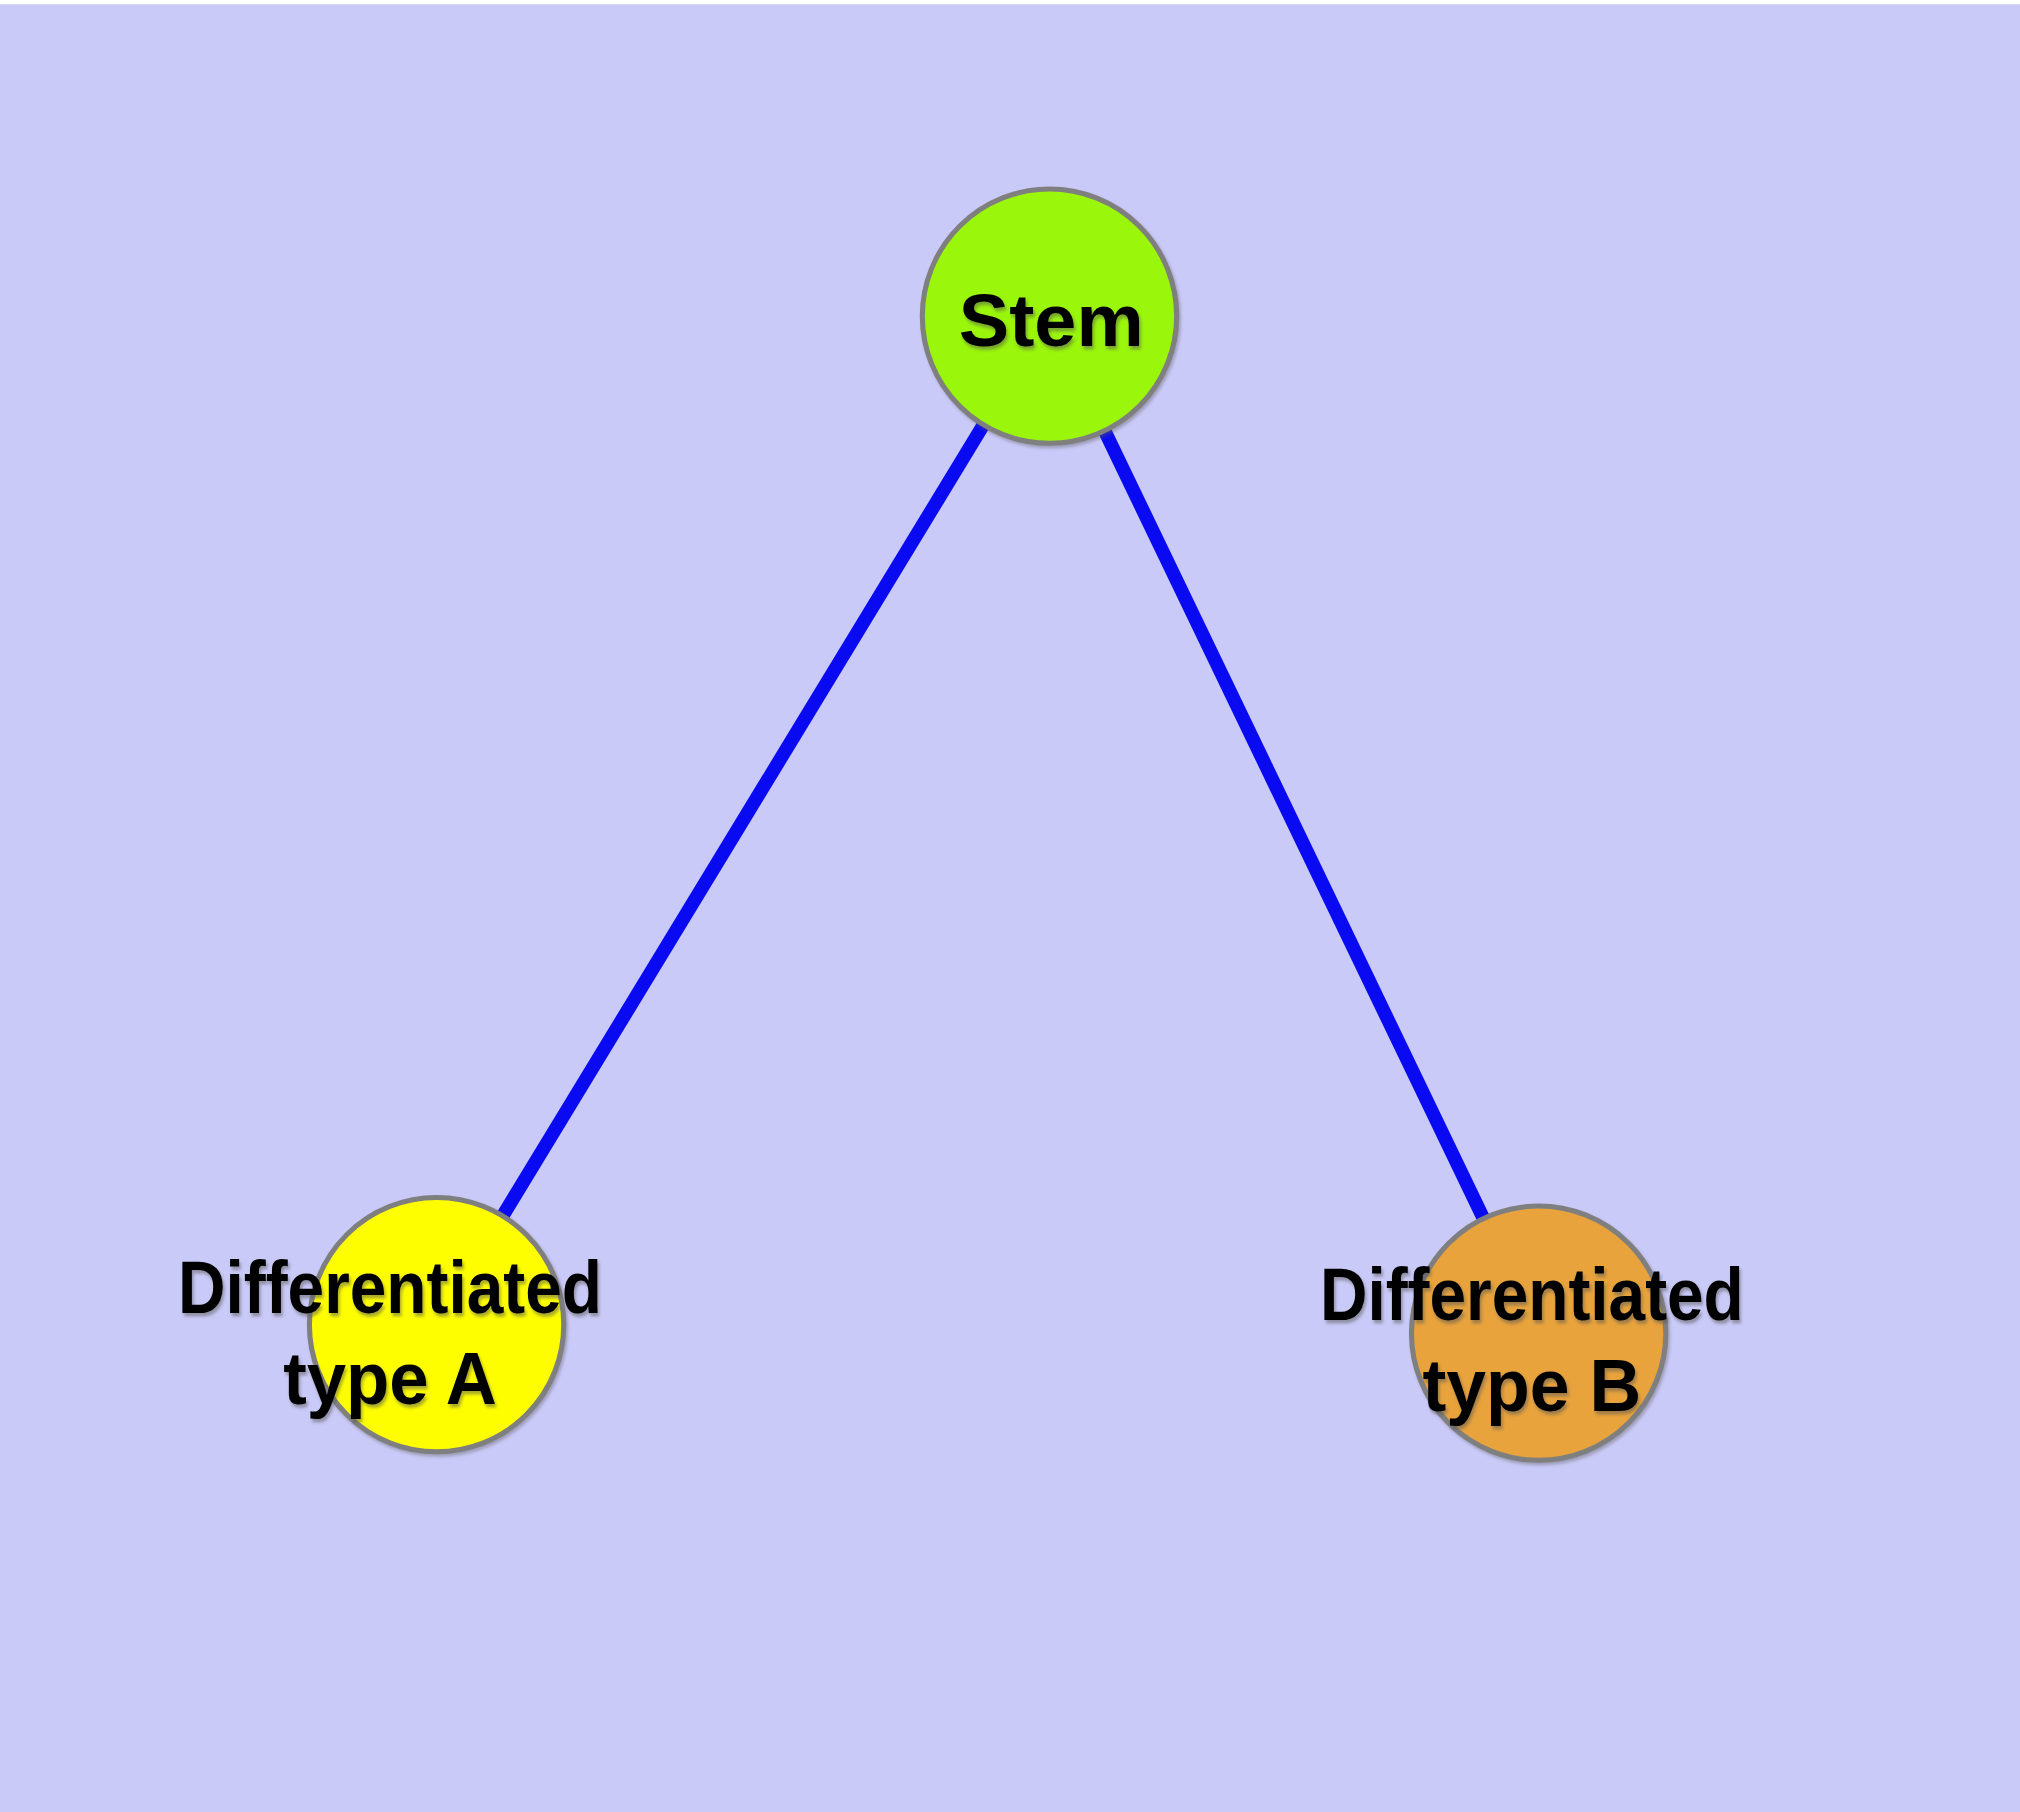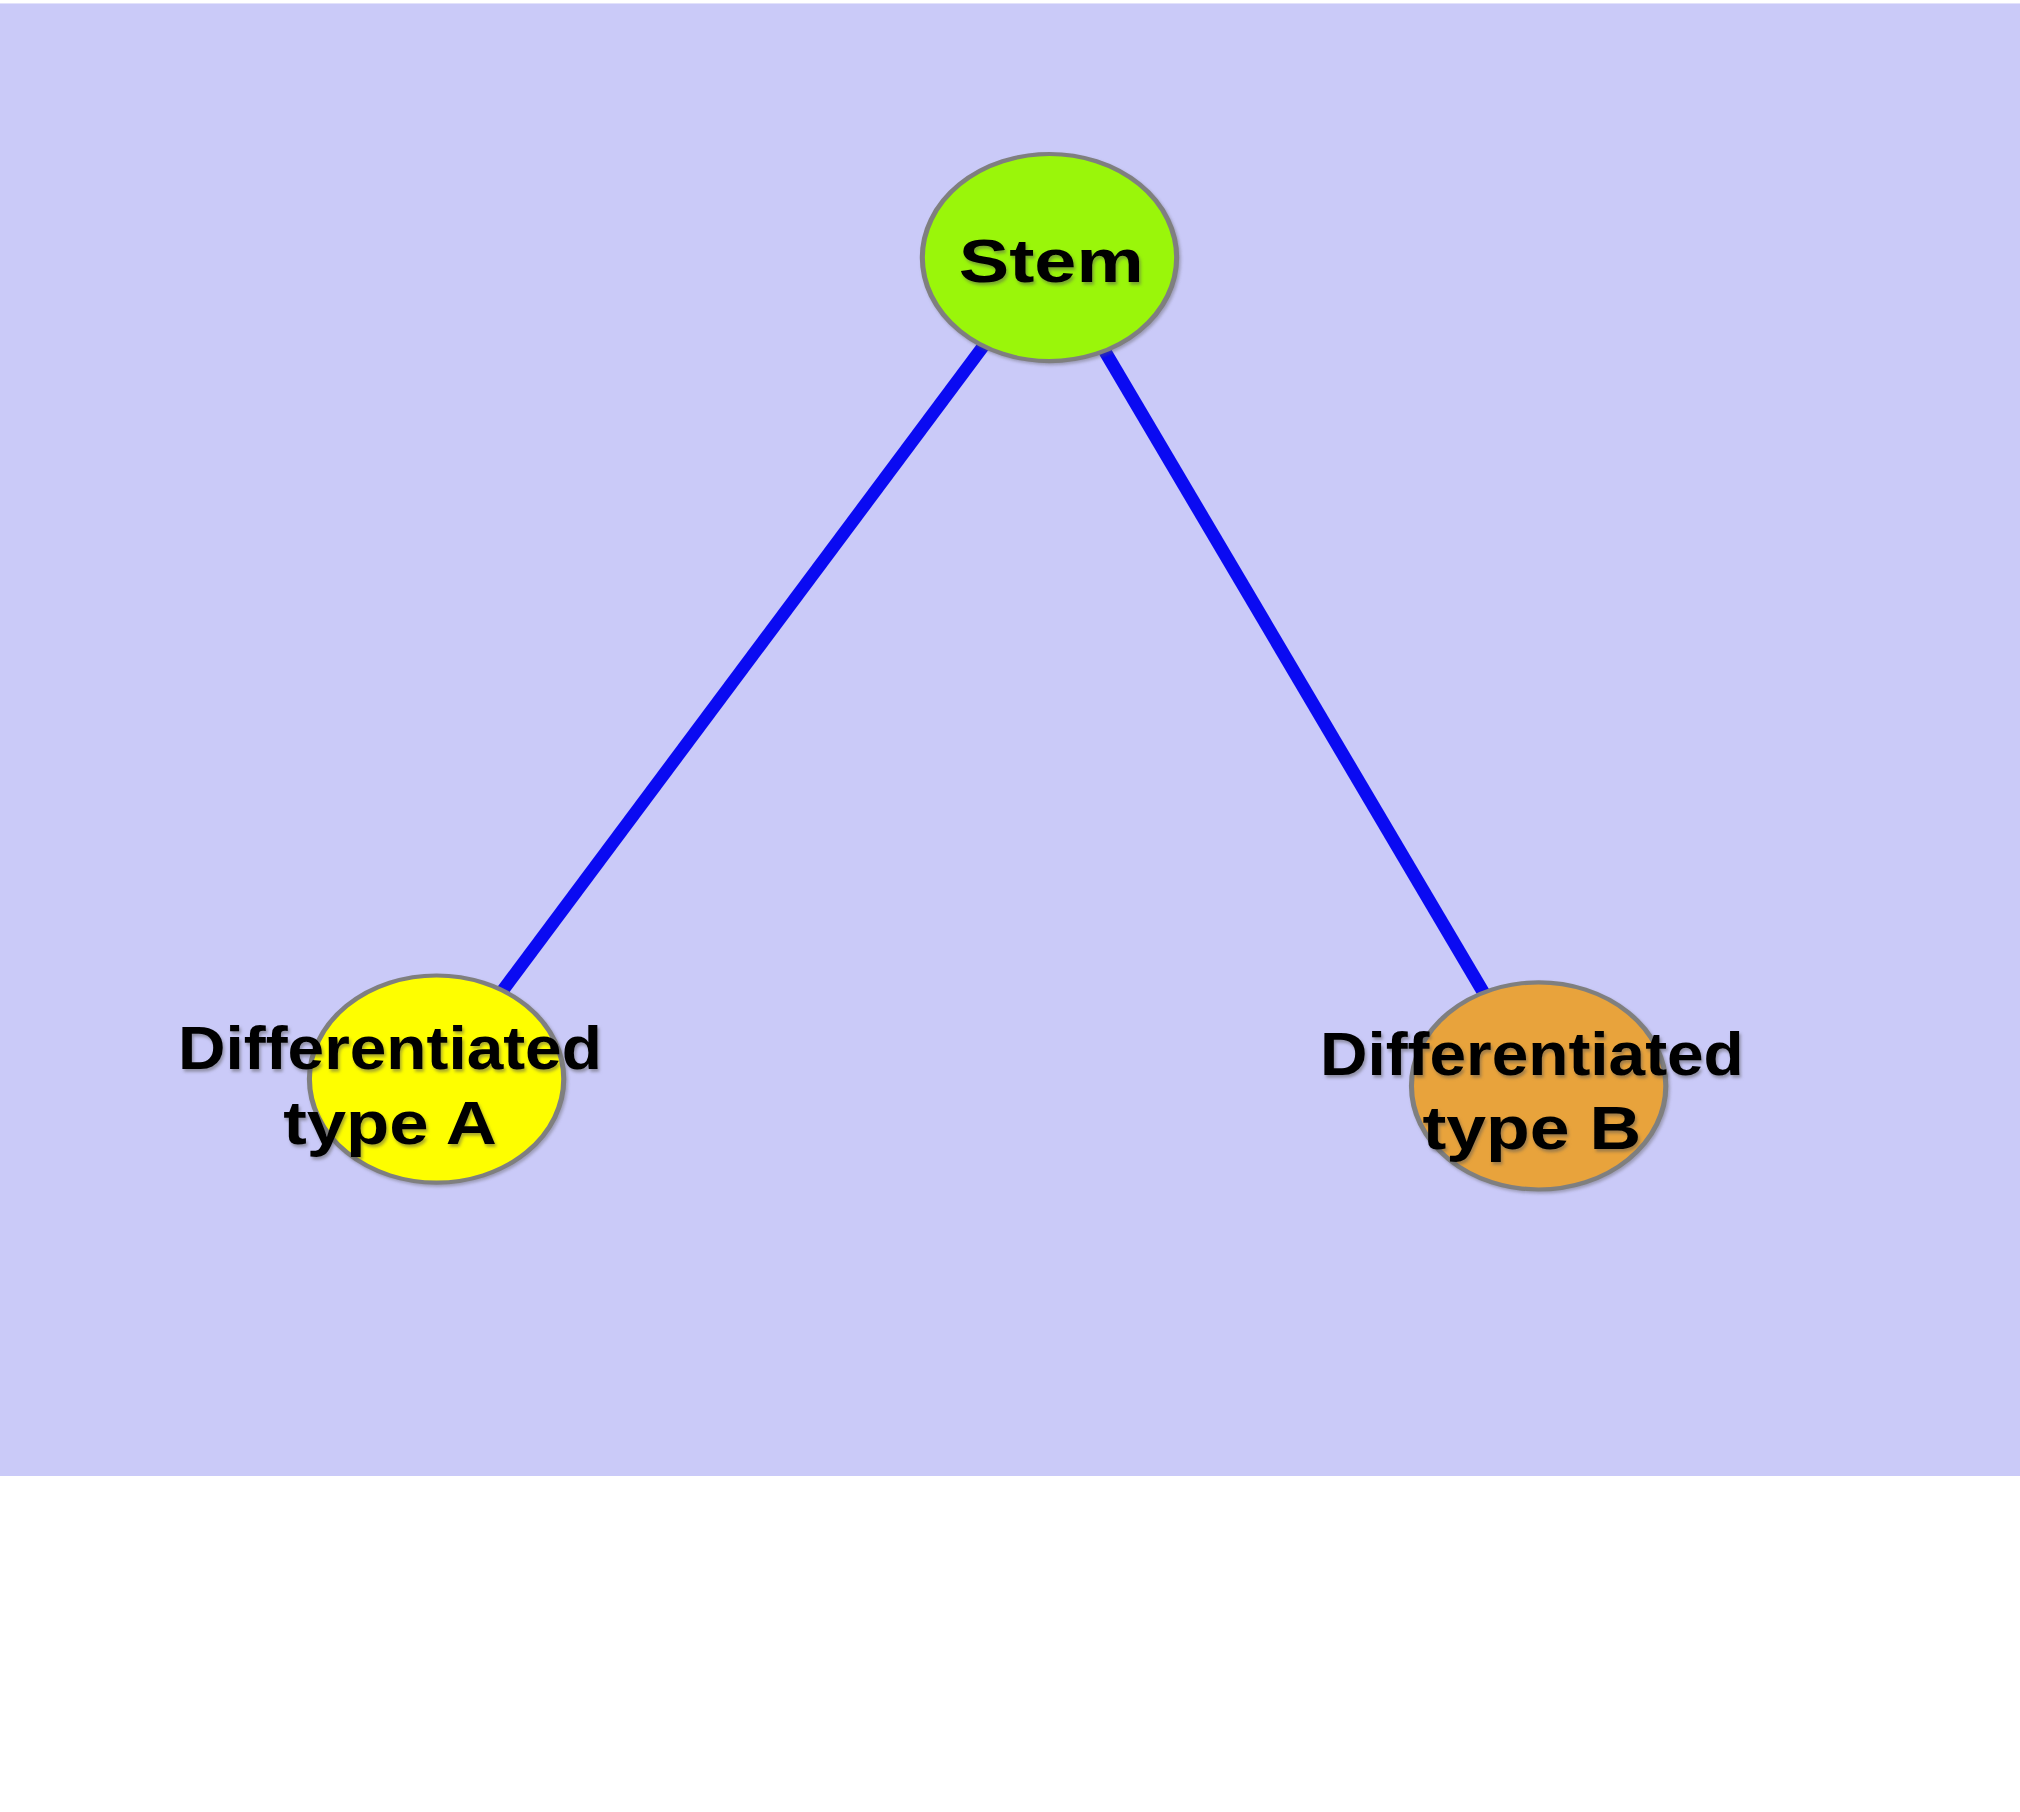--- a/index.html
+++ b/index.html
@@ -3,21 +3,21 @@
 <meta charset="utf-8">
 <style>
   html, body {
     margin: 0;
     padding: 0;
     background: #ffffff;
   }
   .stage {
     position: relative;
     width: 2021px;
-    height: 1476px;
+    height: 1812px;
     overflow: hidden;
   }
   svg {
     display: block;
     width: 100%;
     height: 100%;
   }
   .node-circle {
     filter: drop-shadow(2px 3px 2px rgba(90,90,90,0.40));
   }

